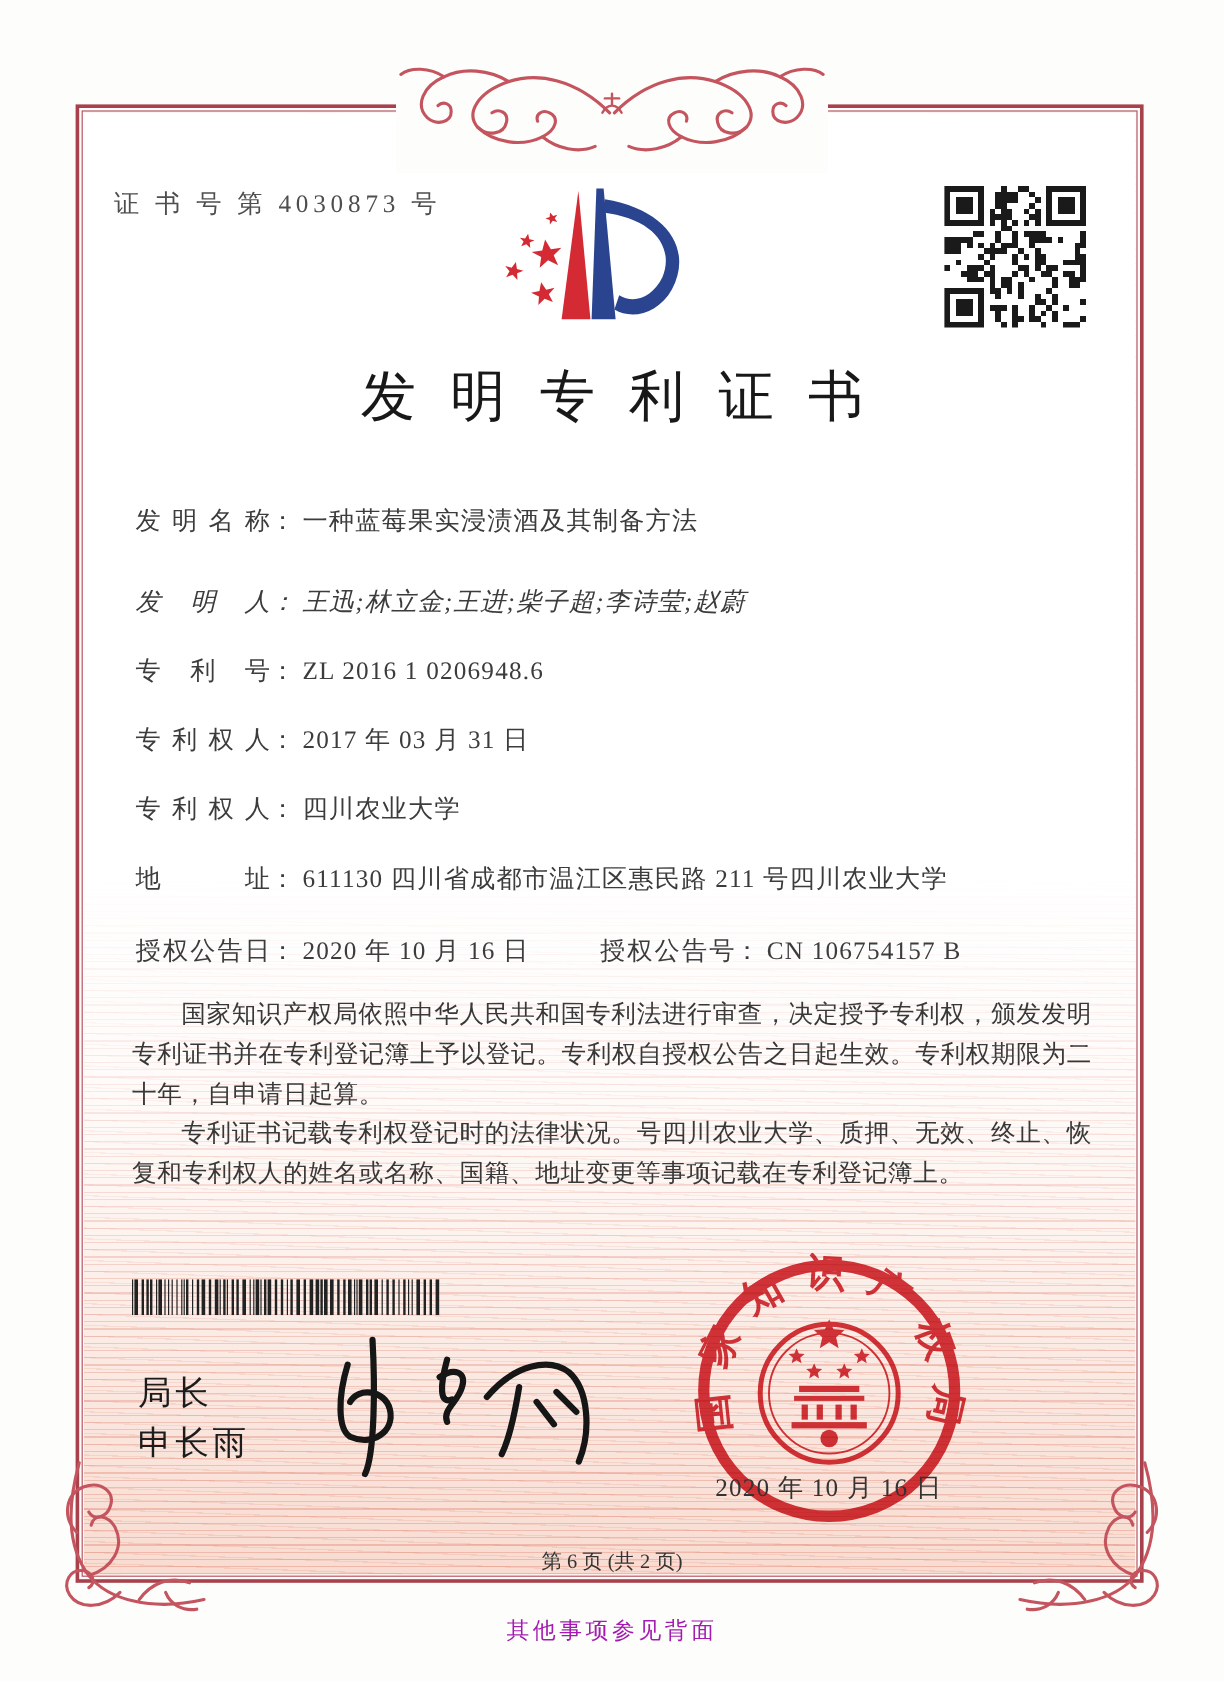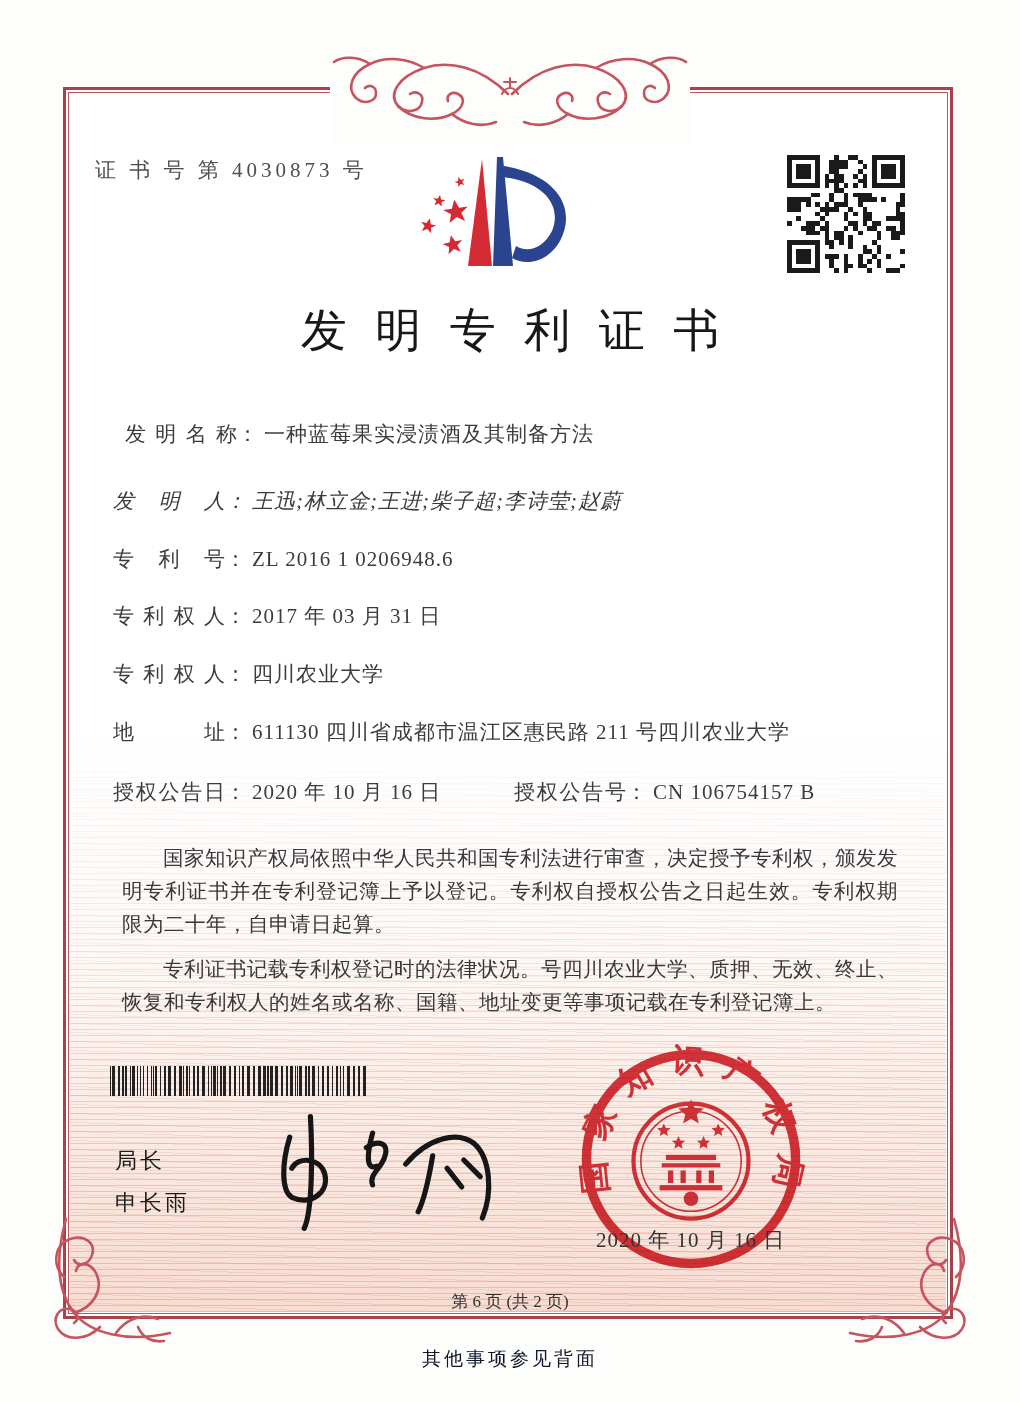--- a/index.html
+++ b/index.html
@@ -32,35 +32,35 @@
   .logo{position:absolute;left:408px;top:145px;width:185px;height:155px;}
   .qr{position:absolute;left:787px;top:155px;width:118px;height:118px;}
   .title{
     position:absolute;left:0;top:300px;width:1020px;text-align:center;
     font-size:46px;color:#181818;letter-spacing:0.62em;text-indent:0.62em;font-weight:500;
   }
   .row{position:absolute;left:113px;font-size:21px;color:#3c3c3c;white-space:nowrap;}
   .row .lbl{display:inline-block;width:112px;text-align:justify;text-align-last:justify;vertical-align:bottom;}
   .row .colon{display:inline-block;margin-right:6px;}
   .row .val{letter-spacing:1px;}
-  .row.r0{top:420px;margin-left:12px;} .row.r1{top:487px;font-style:italic;} .row.r2{top:545px;}
+  .row.r0{top:420px;} .row.r1{top:487px;font-style:italic;} .row.r2{top:545px;}
   .row.r3{top:602px;} .row.r4{top:660px;} .row.r5{top:718px;}
-  .row.r6{top:778px;} .cell2{position:absolute;left:401px;top:0;}
+  .row.r6{top:778px;} .cell2{position:absolute;left:387px;top:0;}
   .paras{position:absolute;left:110px;top:830px;width:800px;font-size:20.5px;
          line-height:33px;color:#383838;letter-spacing:0.5px;text-align:justify;}
-  .paras p{margin:12px;text-indent:2em;font-family:Liberation Serif, serif;}
+  .paras p{margin:0;text-indent:2em;font-family:Liberation Serif, serif;}
   .barcode{position:absolute;left:110px;top:1066px;width:262px;height:30px;}
   .signer{position:absolute;left:115px;top:1140px;font-family:"Liberation Sans","DejaVu Sans",sans-serif;
-          font-size:22px;color:#1c1c1c;letter-spacing:3px;line-height:42px;}
+          font-size:28px;color:#1c1c1c;letter-spacing:3px;line-height:42px;}
   .signature{position:absolute;left:250px;top:1102px;width:270px;height:145px;}
   .seal{position:absolute;left:576px;top:1044px;width:230px;height:230px;mix-blend-mode:multiply;opacity:0.93;}
   .seal-date{position:absolute;left:596px;top:1226px;font-size:21px;color:#333;letter-spacing:1px;z-index:5;}
   .page-info{position:absolute;left:0;top:1290px;width:1020px;text-align:center;font-size:17px;color:#333;}
   .footer-note{position:absolute;left:0;top:1346px;width:1020px;text-align:center;
-               font-size:19px;color:#0f172a;letter-spacing:3px;}
+               font-size:19px;color:#a21caf;letter-spacing:3px;}
 </style>
 </head>
 <body>
 
 <div class="sheet">
 
   <div class="frame">
     <div class="bg"></div>
     <div class="frame-inner"></div>
   </div>

